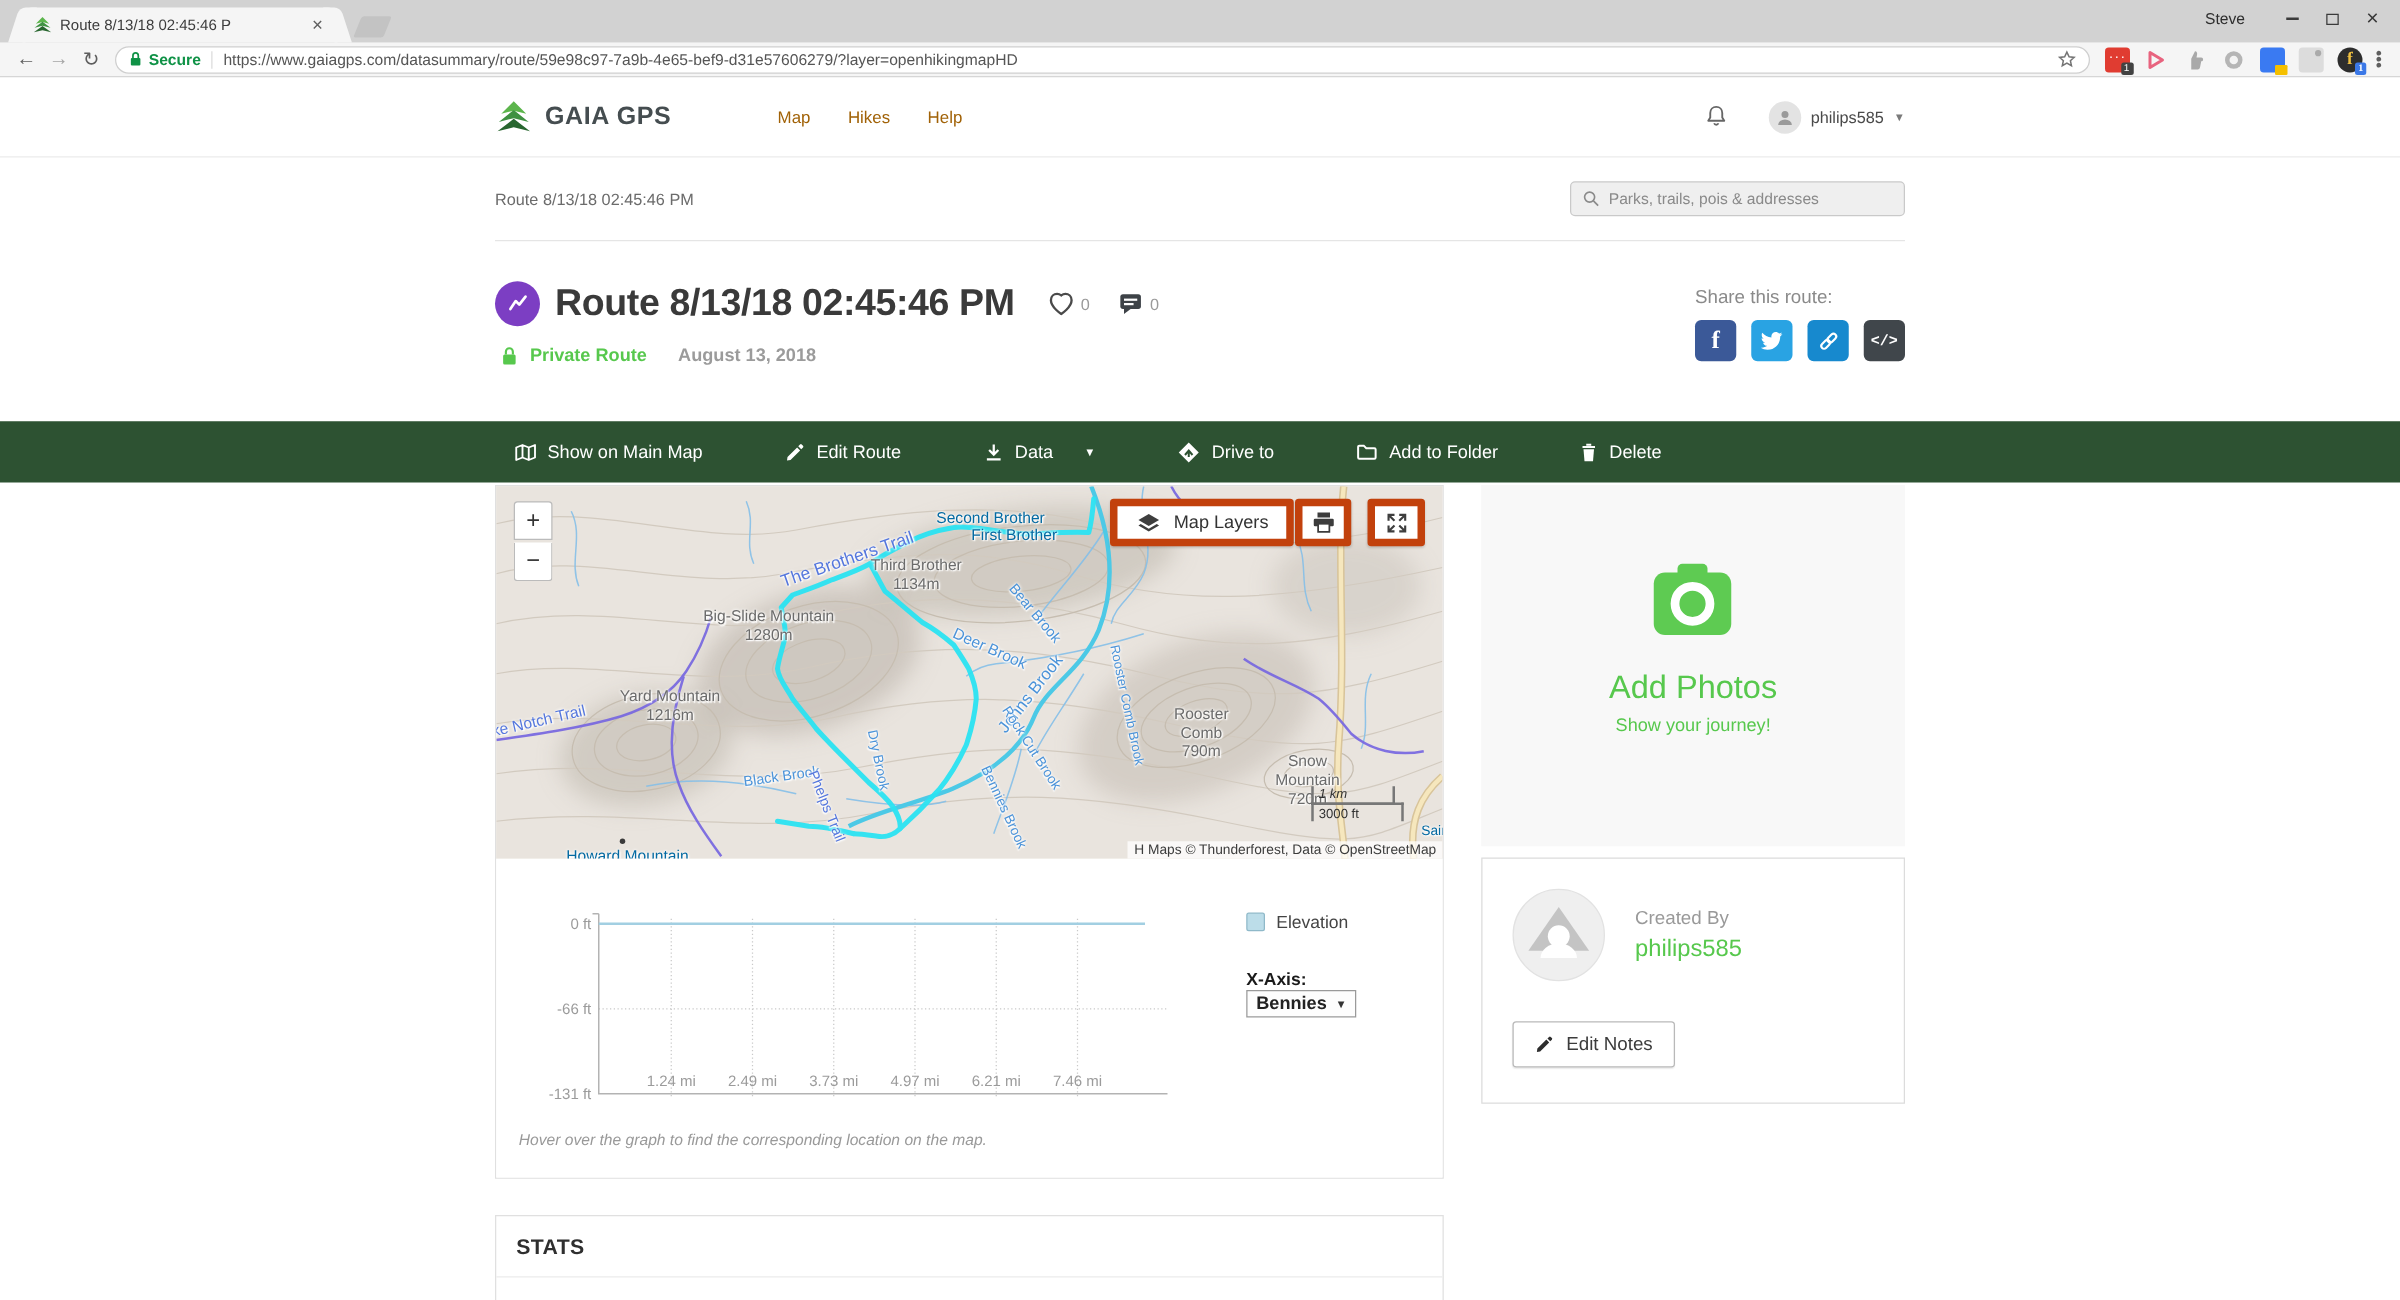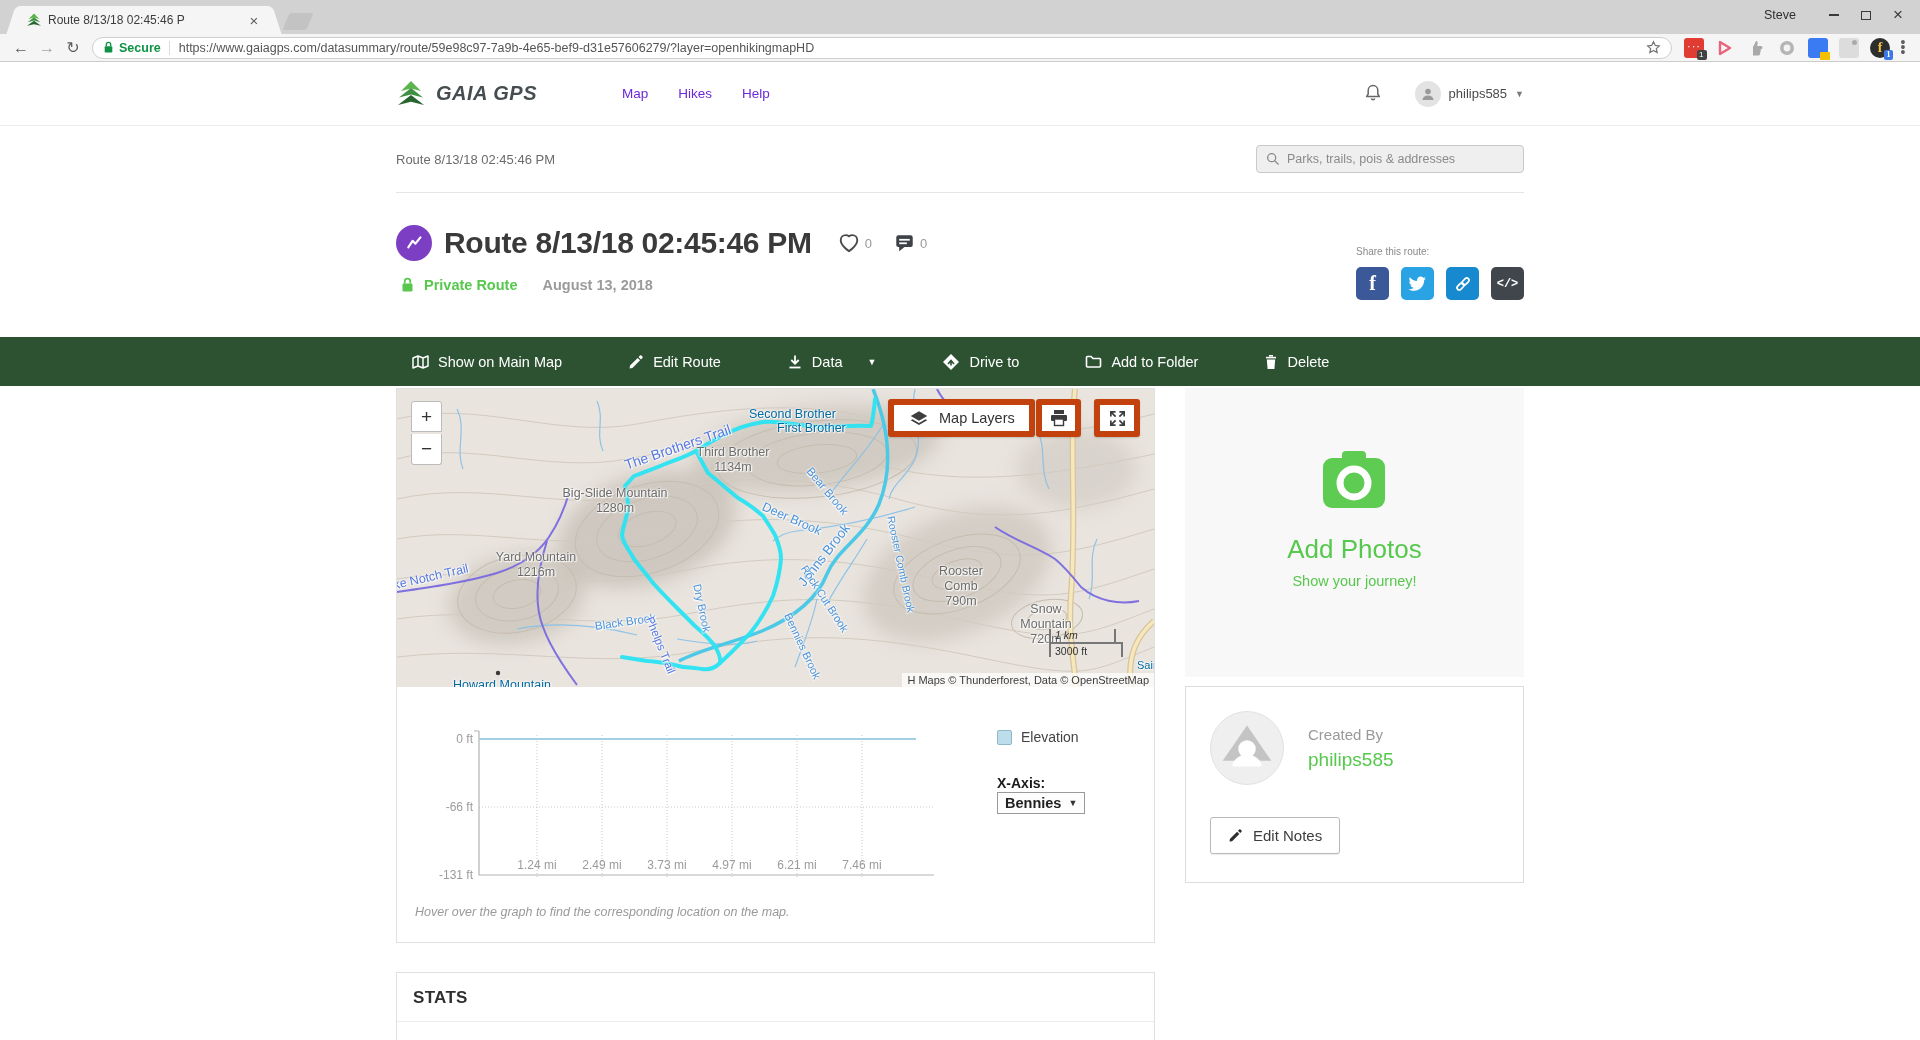--- a/index.html
+++ b/index.html
@@ -49,24 +49,24 @@
           font-weight:700; font-size:14px; text-align:center; line-height:19px; }
   .menu-dots { width:18px; text-align:center; color:#5f5f5f; font-size:14px; letter-spacing:0; line-height:5px; }
   .menu-dots span { display:block; }
 
   
   .page { height:978px; overflow:hidden; background:#fff; }
   .container { width:1128px; margin:0 auto; position:relative; }
 
   .site-header { height:64px; border-bottom:1px solid #ececec; background:#fff; }
   .hrow { display:flex; align-items:center; height:100%; }
-  .brand { display:flex; align-items:center; gap:10px;font-style:italic; }
+  .brand { display:flex; align-items:center; gap:10px; }
   .brand-text { font-size:20px; font-weight:700; color:#454d50; letter-spacing:0.5px; }
   .topnav { display:flex; gap:30px; margin-left:85px; }
-  .topnav span { font-size:13.5px; color:#6d28d9; cursor:pointer; }
+  .topnav span { font-size:13.5px; color:#a16207; cursor:pointer; }
   .hdr-right { margin-left:auto; display:flex; align-items:center; gap:32px; }
   .user-chip { display:flex; align-items:center; gap:8px; }
   .user-name { font-size:13px; color:#4a4a4a; }
   .caret { font-size:9px; color:#7a7a7a; }
   .avatar-sm { width:26px; height:26px; border-radius:50%; background:#e3e3e3; display:flex; align-items:center; justify-content:center; }
 
   .crumb-row { height:67px; display:flex; align-items:center; border-bottom:1px solid #e5e5e5; }
   .crumb { font-size:13px; color:#6b6b6b; }
   .searchbox { margin-left:auto; width:268px; height:28px; background:#efefef; border:1px solid #c9c9c9;
                border-radius:4px; display:flex; align-items:center; padding:0 9px; gap:7px; }
@@ -75,21 +75,21 @@
   .title-sec { height:144px; padding-top:32px; display:flex; }
   .trow { display:flex; align-items:center; }
   .route-badge { width:36px; height:36px; border-radius:50%; background:#7c3ec3; display:flex; align-items:center; justify-content:center; }
   h1.rtitle { font-size:30px; font-weight:700; color:#3a3a3a; margin:0 26px 0 12px; letter-spacing:-0.3px; }
   .cnt { display:flex; align-items:center; gap:5px; margin-right:22px; }
   .cnt .num { font-size:13px; color:#9a9a9a; }
   .meta-row { display:flex; align-items:center; gap:9px; margin:16px 0 0 4px;font-weight:bold; }
   .privacy { font-size:14.5px; color:#57c84d; }
   .rdate { font-size:14.5px; color:#9b9b9b; margin-left:16px; }
   .share { margin-left:auto; padding-top:4px; }
-  .share-label { font-size:10px; color:#8a8a8a; margin-bottom:10px;margin-top:17px; }
+  .share-label { font-size:15px; color:#8a8a8a; margin-bottom:10px; }
   .share-btns { display:flex; gap:12px; }
   .sbtn { width:33px; height:33px; border-radius:5px; display:flex; align-items:center; justify-content:center; color:#fff; }
   .sbtn.fb { background:#3b5998; font-family:"Liberation Serif", serif; font-weight:700; font-size:20px; }
   .sbtn.tw { background:#29a3e3; }
   .sbtn.lk { background:#1789ce; }
   .sbtn.cd { background:#40464b; font-family:"Liberation Mono", monospace; font-size:12px; font-weight:700; }
 
   .action-bar { height:49px; background:#2d5232; }
   .abar-row { display:flex; align-items:center; height:100%; gap:66px; padding-left:16px; }
   .abtn { display:flex; align-items:center; gap:9px; color:#fff; font-size:14.5px; cursor:pointer; }

